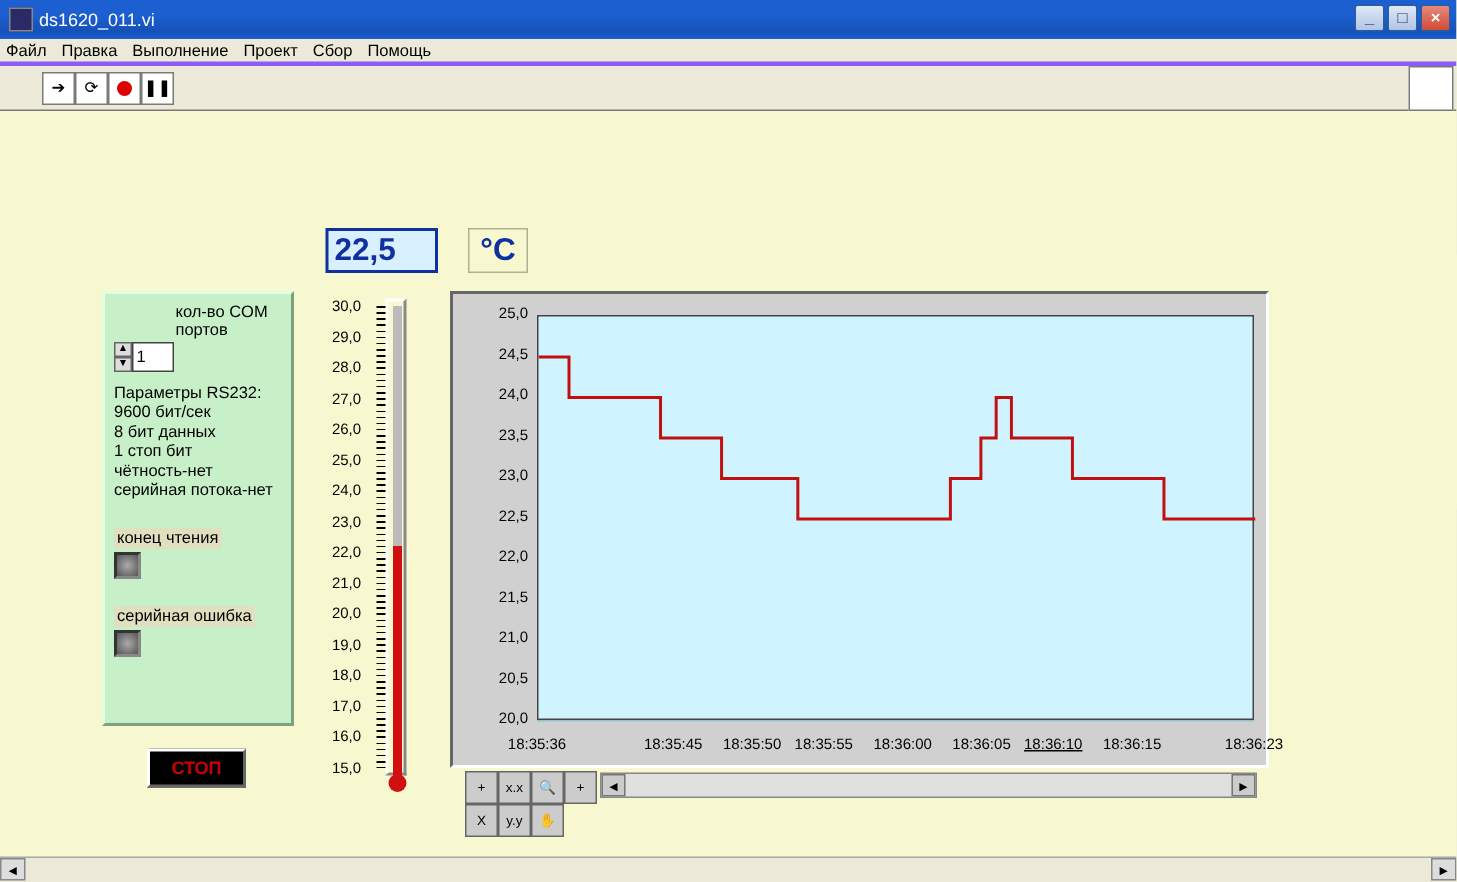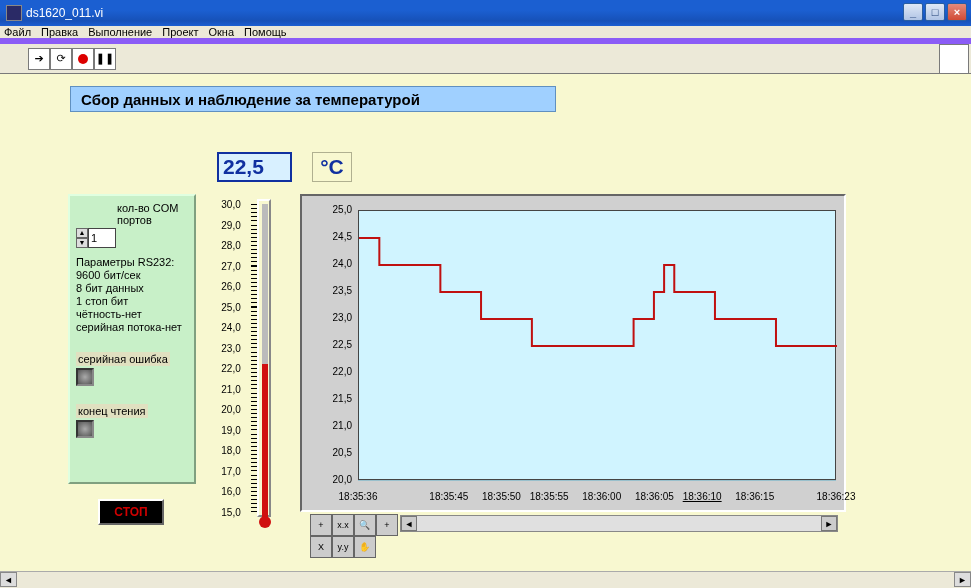--- a/index.html
+++ b/index.html
@@ -37,21 +37,21 @@
     border:1px solid #2a5ea0;
     border-radius:2px;
     display:flex; align-items:center; justify-content:center;
     font-family:Arial; font-size:11px; font-weight:bold;
     color:#1a3a70;
   }
   .winbtn.close { background:linear-gradient(#e58a7b,#d14b36); color:#fff; }
   .menubar {
     height:18px;
     background:#ece9d8;
-    border-bottom:6px solid #8b5cf6;
+    border-bottom:3px solid #8b5cf6;
     display:flex; align-items:center;
     padding:0 4px; gap:10px;
   }
   .menubar span { cursor:default; }
   .fp-toolbar {
     position:relative;
     border-bottom:1px solid #7a7a7a;
     height:30px;
     background:#ece9d8;
     display:flex; align-items:center;
@@ -258,37 +258,36 @@
     <div class="winbtn">□</div>
     <div class="winbtn close">×</div>
   </div>
 </div>
 
 <div class="menubar">
   <span>Файл</span>
   <span>Правка</span>
   <span>Выполнение</span>
   <span>Проект</span>
-  <span>Окна</span>
+  <span>Сбор</span>
   <span>Помощь</span>
 </div>
 
 <div class="fp-toolbar">
   <div class="tbtn">➔</div>
   <div class="tbtn">⟳</div>
   <div class="tbtn" style="background:#fff;">
     <div style="width:10px;height:10px;background:#d00;border-radius:50%;"></div>
   </div>
   <div class="tbtn">❚❚</div>
   <div class="fp-corner"></div>
 </div>
 
 <div class="canvas">
 
-  <div class="title-bar">Сбор данных и наблюдение за температурой</div>
 
   <div class="temp-readout">22,5</div>
   <div class="unit-box">°C</div>
 
   <div class="panel">
     <div class="lbl">кол-во COM портов</div>
     <div class="spin">
       <div class="spin-btns">
         <div>▲</div>
         <div>▼</div>
@@ -297,25 +296,25 @@
     </div>
     <div class="params">
       <div>Параметры RS232:</div>
       <div>9600 бит/сек</div>
       <div>8 бит данных</div>
       <div>1 стоп бит</div>
       <div>чётность-нет</div>
       <div>серийная потока-нет</div>
     </div>
     <div class="led-group">
+      <div class="led-lbl">конец чтения</div>
+      <div class="led"></div>
+    </div>
+    <div class="led-group">
       <div class="led-lbl">серийная ошибка</div>
-      <div class="led"></div>
-    </div>
-    <div class="led-group">
-      <div class="led-lbl">конец чтения</div>
       <div class="led"></div>
     </div>
   </div>
 
   <div class="stop-btn">СТОП</div>
 
   <div class="thermo">
     <div class="tube-bg"></div>
     <div class="minor-ticks"></div>
     <div class="tube"></div>

